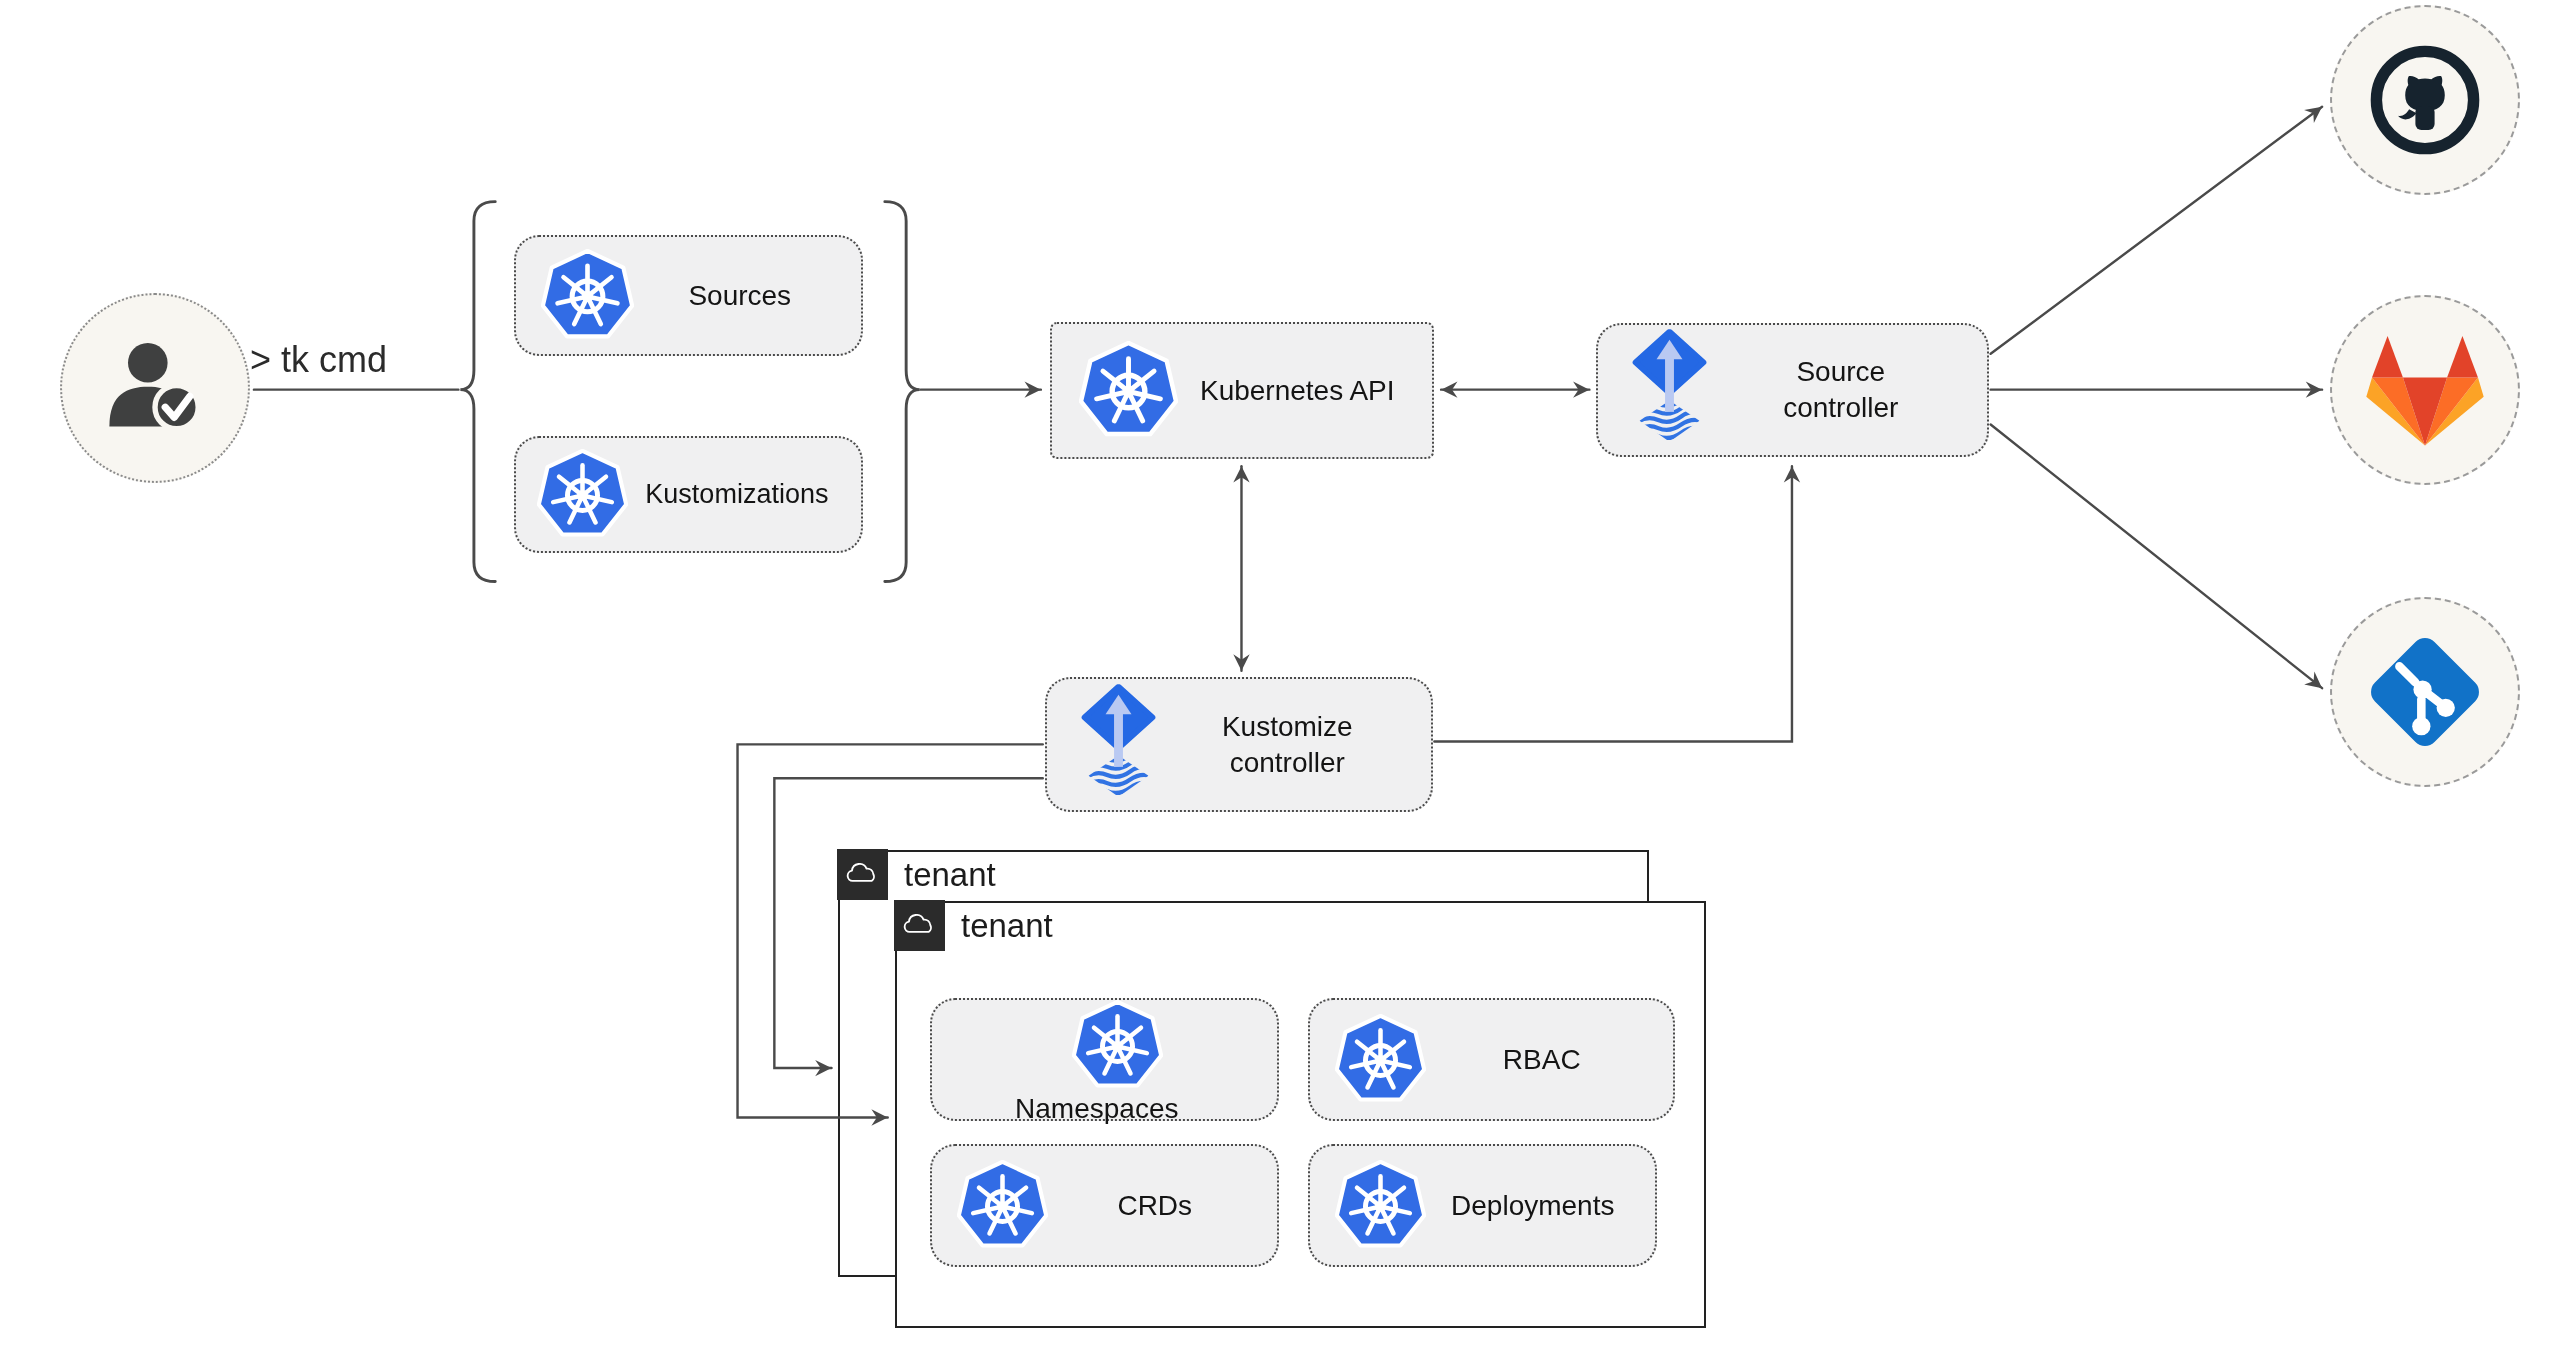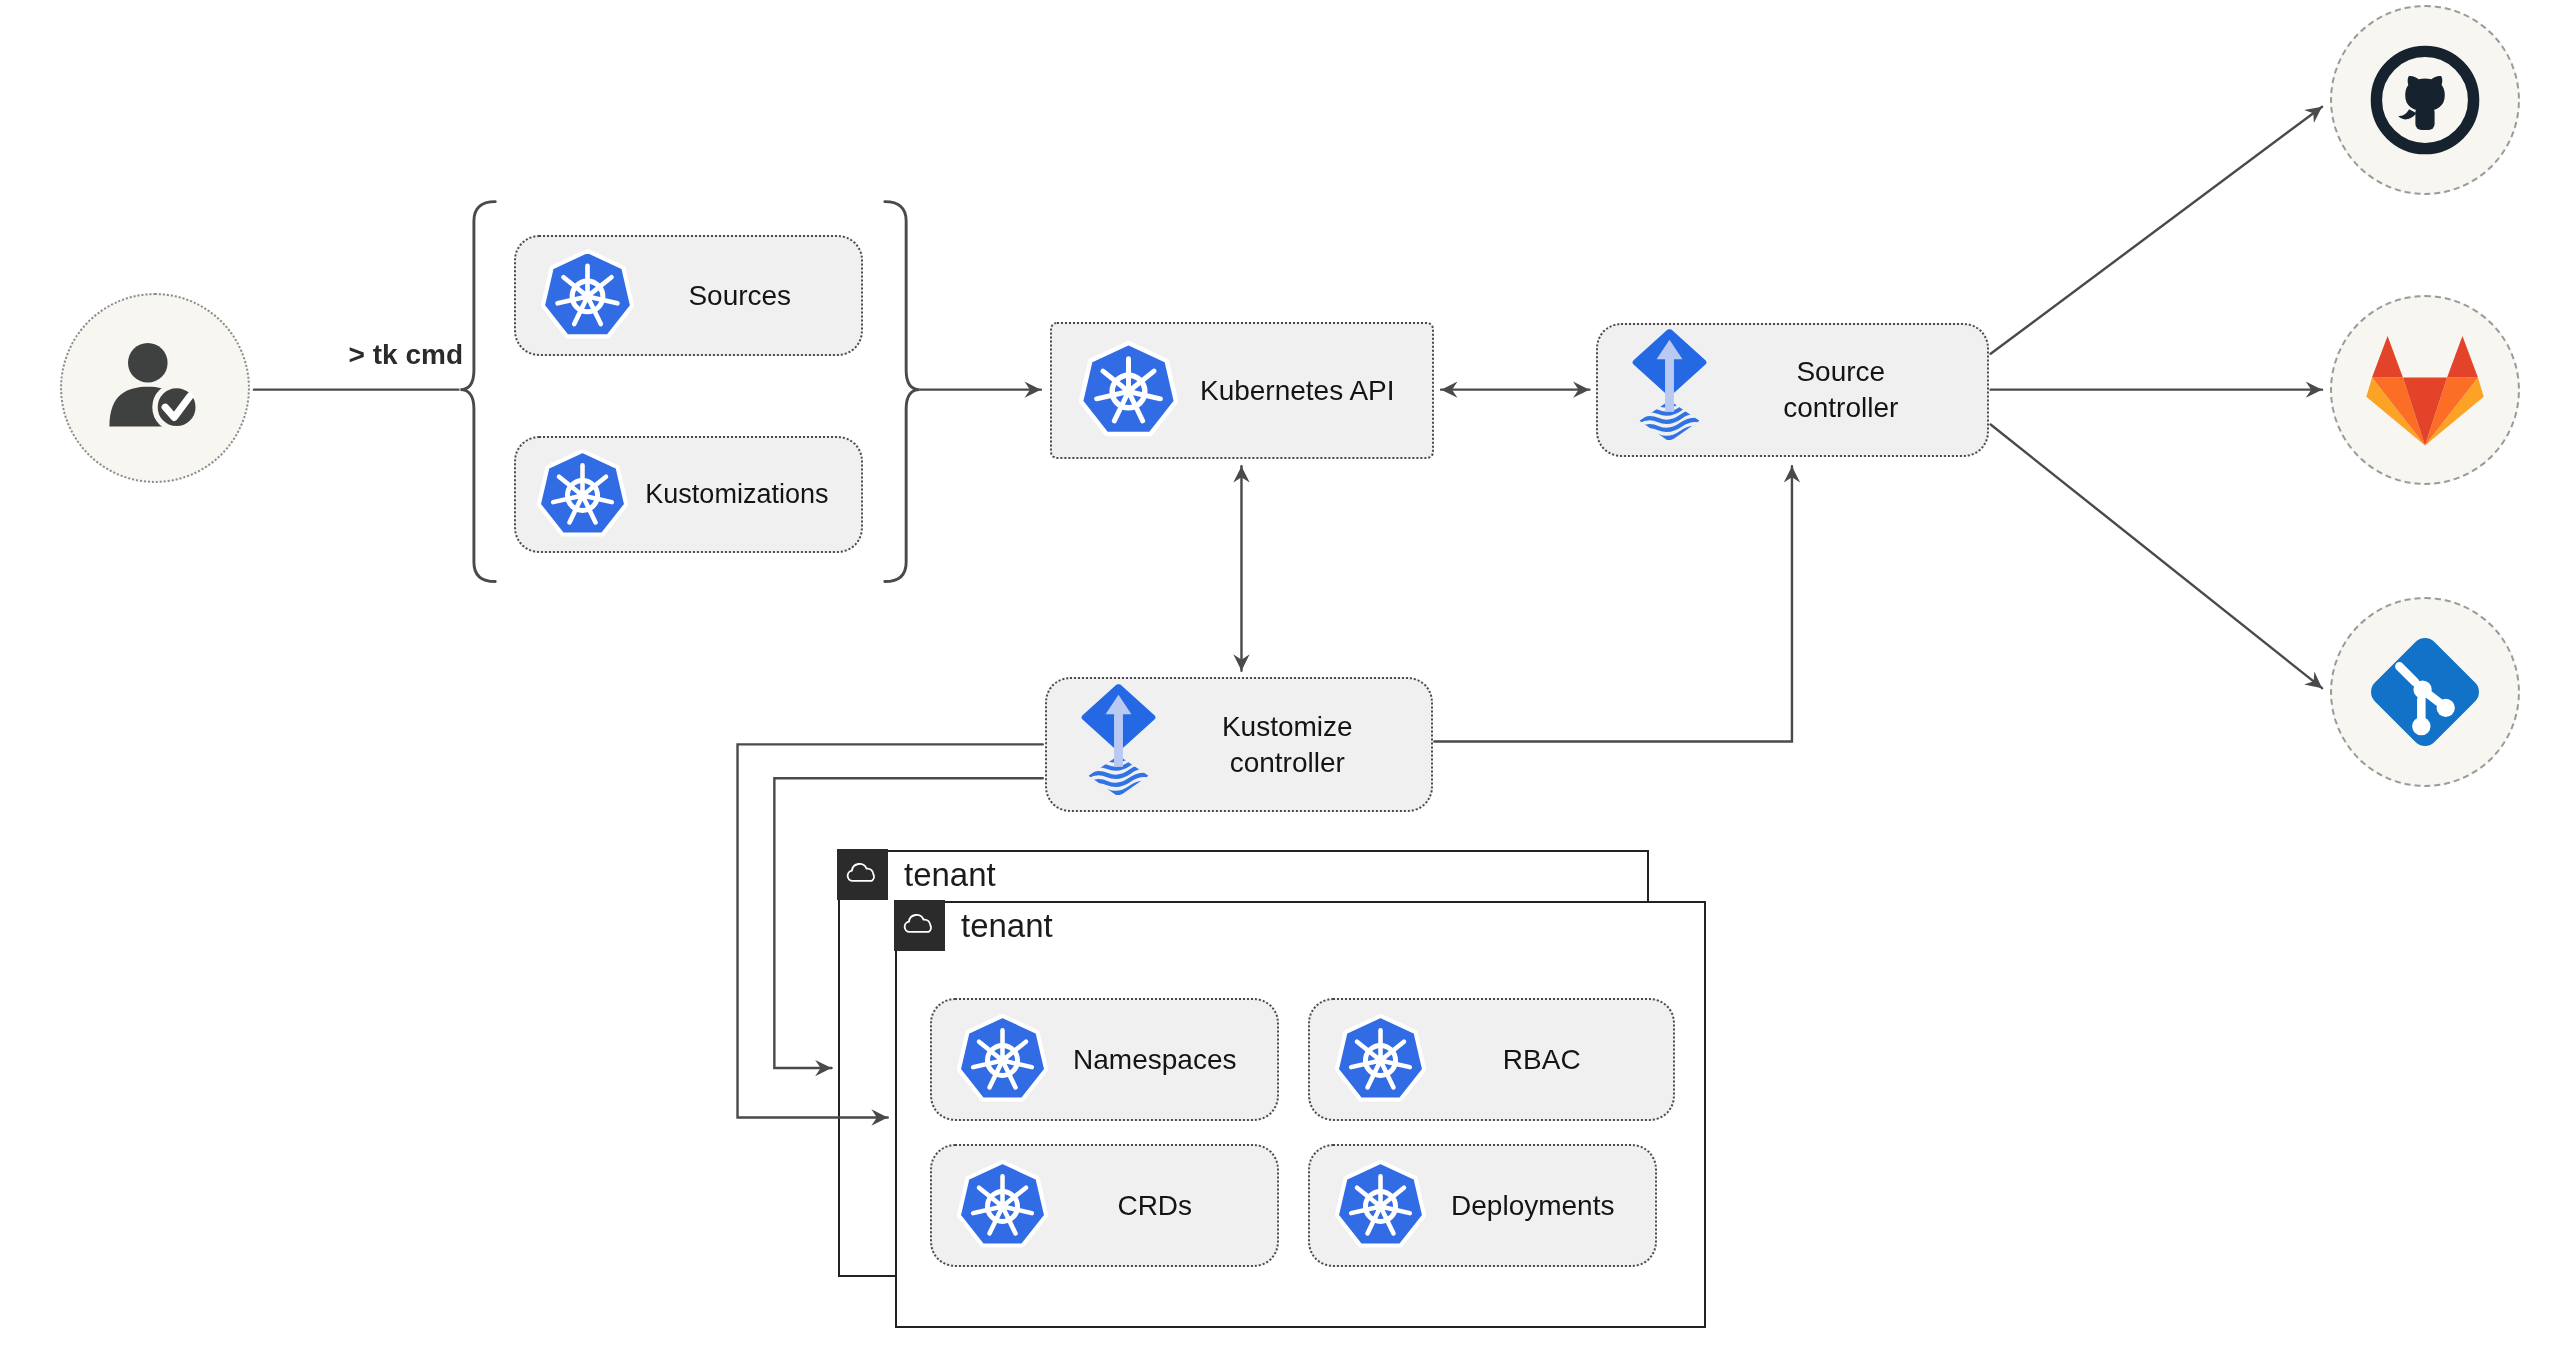--- a/index.html
+++ b/index.html
@@ -49,22 +49,22 @@
     width:51px;height:51px;background:#2b2b2b;
     display:flex;align-items:center;justify-content:center;
   }
   .tenant .tlabel{
     position:absolute;left:64px;top:-2.9px;height:51px;
     display:flex;align-items:center;
     font-size:33px;color:#1c1c1c;
   }
   .cmd{
     position:absolute;
-    font-size:28px;color:#2b2b2b;
-    text-align:right;width:213px;font-weight:bold;
+    font-size:36px;color:#2b2b2b;
+    text-align:left;width:213px;
   }
   #wires{position:absolute;left:0;top:0;z-index:10;pointer-events:none;}
   .layer1{z-index:1}.layer2{z-index:2}.layer3{z-index:3}
 </style>
 </head>
 <body>
 
 <svg width="0" height="0" style="position:absolute">
   <defs>
     <symbol id="sym-k8s" viewBox="0 0 100 100">
@@ -238,21 +238,21 @@
     <div class="hdr">
       <span class="icon-wrap">
         <svg width="37" height="23" viewBox="0 0 38 24">
             <use href="#sym-cloud"></use>
           </svg>
       </span>
     </div>
     <div class="tlabel">tenant</div>
   </div>
 
-  <div class="node single layer3" style="left:930px;top:998px;width:349px;height:123px;">
+  <div class="node single layer3" style="left:930px;top:998px;width:349px;height:123px;flex-direction:column;">
     <span class="icon-wrap" style="margin-left:25px;">
       <svg width="91" height="91" viewBox="0 0 94 94">
           <use href="#sym-k8s"></use>
         </svg>
     </span>
     <span class="lbl">Namespaces</span>
   </div>
   <div class="node single layer3" style="left:1308px;top:998px;width:367px;height:123px;">
     <span class="icon-wrap" style="margin-left:25px;">
       <svg width="91" height="91" viewBox="0 0 94 94">

